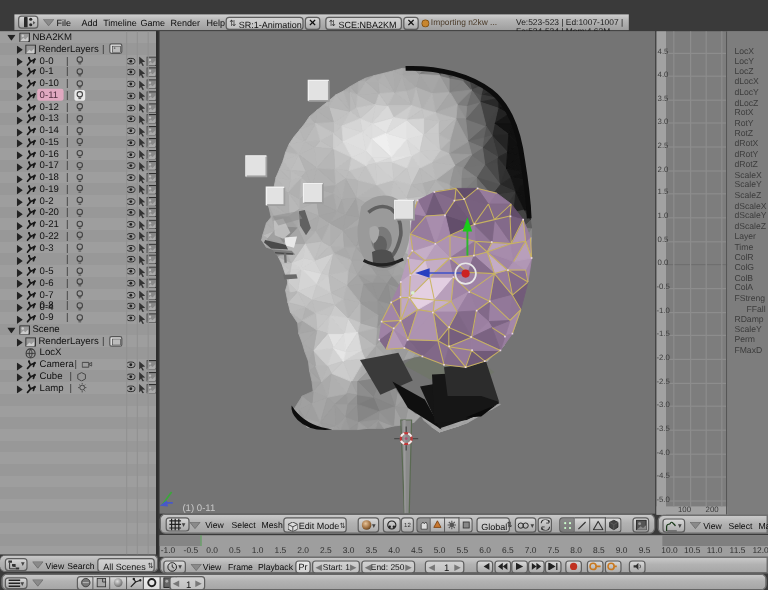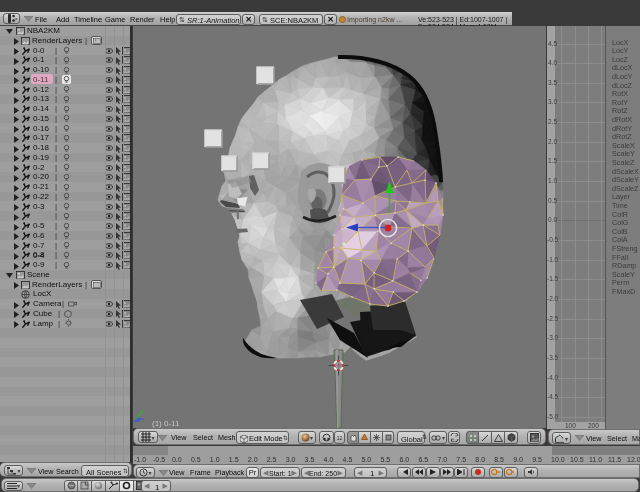--- a/index.html
+++ b/index.html
@@ -9,42 +9,42 @@
 .hdr{background:linear-gradient(#c9c9c9,#b2b2b2 45%,#a6a6a6);border:1px solid #6f6f6f;border-radius:5px;}
 .btn{background:linear-gradient(#d9d9d9,#bdbdbd 55%,#ababab);border:1px solid #5e5e5e;border-radius:3px;
 color:#111;display:flex;align-items:center;justify-content:center;}
 .fld{background:linear-gradient(#d2d2d2,#c0c0c0);border:1px solid #5e5e5e;border-radius:3px;color:#111;}
 .t8{font-size:7.2px;color:#0c0c0c;}
 .mi{color:#0c0c0c;font-size:7.5px;}
 </style></head><body>
 <div id="stage">
 
 
-<div class="abs" style="left:0;top:12px;width:512px;height:14px;background:linear-gradient(#d0d0d0,#b4b4b4 40%,#9f9f9f);border-bottom:1px solid #454545;">
+<div class="abs" style="left:12px;top:12px;width:512px;height:14px;background:linear-gradient(#d0d0d0,#b4b4b4 40%,#9f9f9f);border-bottom:1px solid #454545;">
  <div class="abs btn" style="left:3px;top:1px;width:17px;height:11px;">
    <svg width="13" height="9" viewBox="0 0 13 9">
           <rect x="3" y="0" width="3" height="9" rx="1" fill="#2a2a2a"></rect>
           <circle cx="8.6" cy="2" r="1.3" fill="#2a2a2a"></circle>
           <circle cx="8.6" cy="6.6" r="1.3" fill="#2a2a2a"></circle>
           <path d="M10.5 3.5l2 1.5-2 1.5z" fill="#555"></path>
         </svg>
  </div>
  <svg class="abs" style="left:24px;top:4px" width="9" height="6">
         <path d="M0 0h9l-4.5 5.5z" fill="#8a8a8a" stroke="#666" stroke-width="0.6"></path>
       </svg>
  <span class="abs mi" style="left:35px;top:2.5px;">File</span>
  <span class="abs mi" style="left:56px;top:2.5px;">Add</span>
  <span class="abs mi" style="left:74px;top:2.5px;">Timeline</span>
  <span class="abs mi" style="left:105px;top:2.5px;">Game</span>
  <span class="abs mi" style="left:130px;top:2.5px;">Render</span>
  <span class="abs mi" style="left:160px;top:2.5px;">Help</span>
 
  <div class="abs fld" style="left:176px;top:1.5px;width:65px;height:11px;">
     <span class="abs" style="left:2px;top:1px;font-size:7px;color:#333;">⇅</span>
-    <span class="abs" style="left:10px;top:1.5px;font-size:7.5px;color:#111;font-style:italic;">SR:1-Animation</span>
+    <span class="abs" style="left:10px;top:1.5px;font-size:7.5px;color:#111;">SR:1-Animation</span>
  </div>
  <div class="abs btn" style="left:242px;top:1.5px;width:13px;height:11px;font-size:8px;font-weight:bold;">✕</div>
 
  <div class="abs fld" style="left:259px;top:1.5px;width:64px;height:11px;">
     <span class="abs" style="left:2px;top:1px;font-size:7px;color:#333;">⇅</span>
     <span class="abs" style="left:10px;top:1.5px;font-size:7.5px;color:#111;">SCE:NBA2KM</span>
  </div>
  <div class="abs btn" style="left:324px;top:1.5px;width:13px;height:11px;font-size:8px;font-weight:bold;">✕</div>
  <svg class="abs" style="left:339px;top:4px" width="7" height="7">
         <circle cx="3.5" cy="3.5" r="3" fill="#c8862f" stroke="#7a4a10" stroke-width="0.7"></circle>
@@ -2011,21 +2011,21 @@
 <span class="abs" style="left:65px;top:140.5px;font-size:7.2px;color:#3c3c3c;">dScaleX</span>
 <span class="abs" style="left:65px;top:149.1px;font-size:7.2px;color:#3c3c3c;">dScaleY</span>
 <span class="abs" style="left:65px;top:157.7px;font-size:7.2px;color:#3c3c3c;">dScaleZ</span>
 <span class="abs" style="left:65px;top:166.3px;font-size:7.2px;color:#3c3c3c;">Layer</span>
 <span class="abs" style="left:65px;top:174.9px;font-size:7.2px;color:#3c3c3c;">Time</span>
 <span class="abs" style="left:65px;top:183.5px;font-size:7.2px;color:#3c3c3c;">ColR</span>
 <span class="abs" style="left:65px;top:192.1px;font-size:7.2px;color:#3c3c3c;">ColG</span>
 <span class="abs" style="left:65px;top:200.7px;font-size:7.2px;color:#3c3c3c;">ColB</span>
 <span class="abs" style="left:65px;top:209.3px;font-size:7.2px;color:#3c3c3c;">ColA</span>
 <span class="abs" style="left:65px;top:217.9px;font-size:7.2px;color:#3c3c3c;">FStreng</span>
-<span class="abs" style="left:65px;top:226.5px;font-size:7.2px;color:#3c3c3c;">FFall</span>
+<span class="abs" style="left:75px;top:226.5px;font-size:7.2px;color:#3c3c3c;">FFall</span>
 <span class="abs" style="left:65px;top:235.1px;font-size:7.2px;color:#3c3c3c;">RDamp</span>
 <span class="abs" style="left:65px;top:243.7px;font-size:7.2px;color:#3c3c3c;">ScaleY</span>
 <span class="abs" style="left:65px;top:252.3px;font-size:7.2px;color:#3c3c3c;">Perm</span>
 <span class="abs" style="left:65px;top:260.9px;font-size:7.2px;color:#3c3c3c;">FMaxD</span>
 </div>
 
 <div class="abs hdr" style="left:548px;top:429px;width:92px;height:16px;border-radius:5px 0 0 5px;">
  <div class="abs btn" style="left:3px;top:2px;width:19px;height:12px;">
   <svg width="10" height="9" viewBox="0 0 10 9">
           <path d="M0.5 8.5V5C0.5 2 3 3.5 3.5 2.2 4 1 5 0.8 5.8 2c0.8 1.2 1.4 0.4 2 2.5" fill="none" stroke="#1a3a1a" stroke-width="1"></path>

